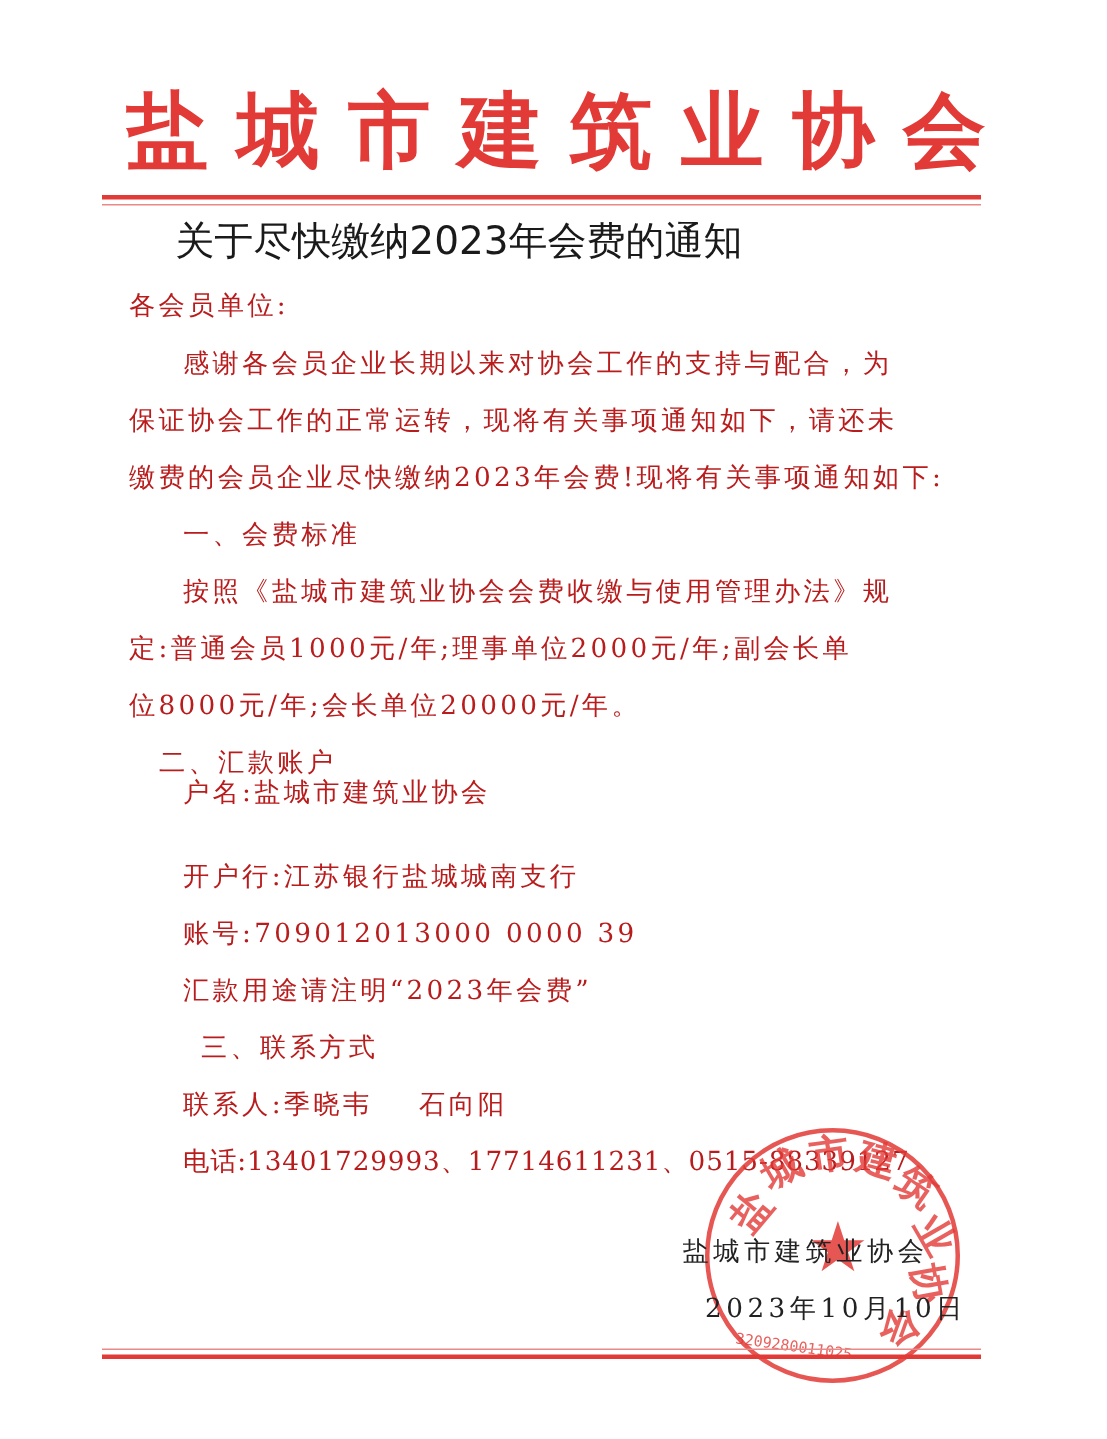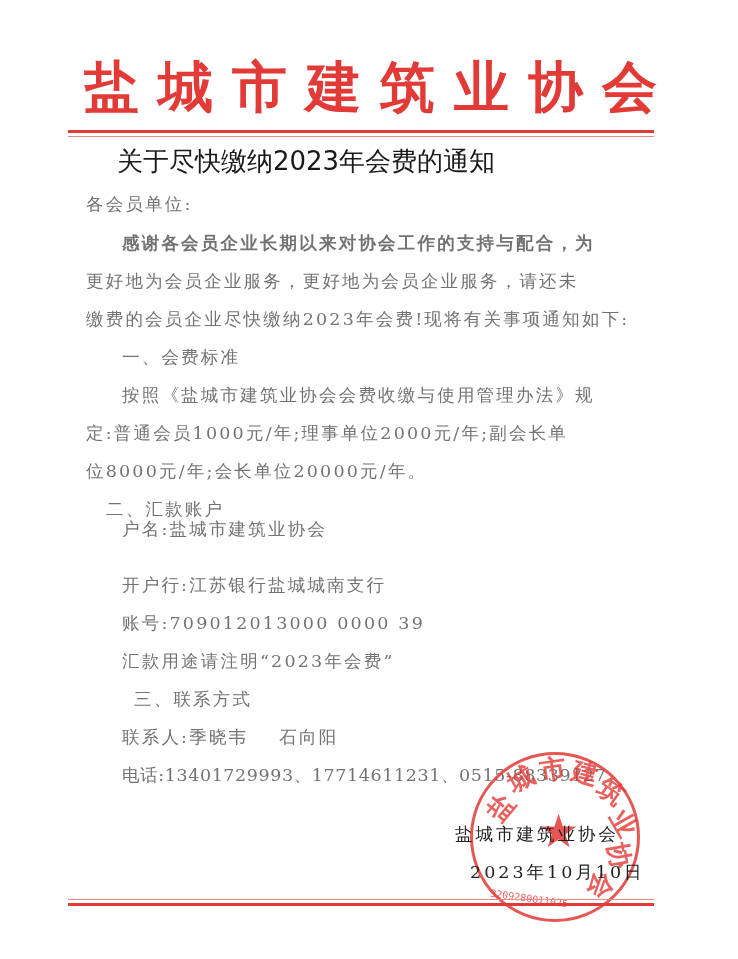--- a/index.html
+++ b/index.html
@@ -5,42 +5,42 @@
   html, body { margin: 0; padding: 0; background: #ffffff; }
   body { width: 738px; height: 959px; position: relative; overflow: hidden;
          font-family: "DejaVu Serif", "Liberation Serif", serif; color: #222; }
   .masthead { position: absolute; left: 84px; top: 52px; width: 580px;
     font-family: "DejaVu Serif", serif; font-size: 55px; font-weight: bold; color: #e23a36;
     letter-spacing: 19px; white-space: nowrap; line-height: 70px; }
   .rule-top-thick { position: absolute; left: 68px; top: 130px; width: 586px; height: 3px; background: #e23a36; }
   .rule-top-thin { position: absolute; left: 68px; top: 136px; width: 586px; height: 1px; background: #e88a88; }
   .title { position: absolute; left: 0; width: 612px; top: 142px; text-align: center;
     font-family: "DejaVu Sans", sans-serif; font-size: 26px; color: #1a1a1a; line-height: 38px; }
-  .line { position: absolute; font-size: 17.5px; line-height: 24px; white-space: nowrap; letter-spacing: 2.2px; color: #737373; }
+  .line { position: absolute; font-size: 17.5px; line-height: 24px; white-space: nowrap; letter-spacing: 2.2px; color: #b91c1c; }
   .rule-bot-thin { position: absolute; left: 68px; top: 899px; width: 586px; height: 1px; background: #e88a88; }
   .rule-bot-thick { position: absolute; left: 68px; top: 903px; width: 586px; height: 3px; background: #e23a36; }
   .seal { position: absolute; left: 470px; top: 752px; width: 170px; height: 170px; border-radius: 50%;
     border: 3px solid rgba(226,58,54,0.85); box-sizing: border-box; }
   .seal-star { position: absolute; left: 538px; top: 808px; font-size: 46px; color: rgba(226,58,54,0.85); line-height: 46px; }
   .seal-text { position: absolute; color: rgba(226,58,54,0.8); font-weight: bold; font-size: 26px; }
   .seal-code { position: absolute; left: 490px; top: 893px; font-size: 10px; color: rgba(226,58,54,0.8);
     font-family: "DejaVu Sans Mono", monospace; transform: rotate(8deg); }
   .sig { position: absolute; font-size: 17.5px; letter-spacing: 3px; white-space: nowrap; color: #222; }
 </style>
 </head>
 <body>
 
 <div class="masthead">盐城市建筑业协会</div>
 <div class="rule-top-thick"></div>
 <div class="rule-top-thin"></div>
 <div class="title">关于尽快缴纳2023年会费的通知</div>
 
 <div class="line" style="left:86px;top:192px;">各会员单位:</div>
-<div class="line" style="left:122px;top:231px;font-weight:bold;">感谢各会员企业长期以来对协会工作的支持与配合，为</div>
-<div class="line" style="left:86px;top:269px;">更好地为会员企业服务，更好地为会员企业服务，请还未</div>
+<div class="line" style="left:122px;top:231px;">感谢各会员企业长期以来对协会工作的支持与配合，为</div>
+<div class="line" style="left:86px;top:269px;">保证协会工作的正常运转，现将有关事项通知如下，请还未</div>
 <div class="line" style="left:86px;top:307px;">缴费的会员企业尽快缴纳2023年会费!现将有关事项通知如下:</div>
 
 <div class="line" style="left:122px;top:345px;">一、会费标准</div>
 <div class="line" style="left:122px;top:383px;">按照《盐城市建筑业协会会费收缴与使用管理办法》规</div>
 <div class="line" style="left:86px;top:421px;">定:普通会员1000元/年;理事单位2000元/年;副会长单</div>
 <div class="line" style="left:86px;top:459px;">位8000元/年;会长单位20000元/年。</div>
 
 <div class="line" style="left:106px;top:497px;">二、汇款账户</div>
 <div class="line" style="left:122px;top:517px;">户名:盐城市建筑业协会</div>
 <div class="line" style="left:122px;top:573px;">开户行:江苏银行盐城城南支行</div>

